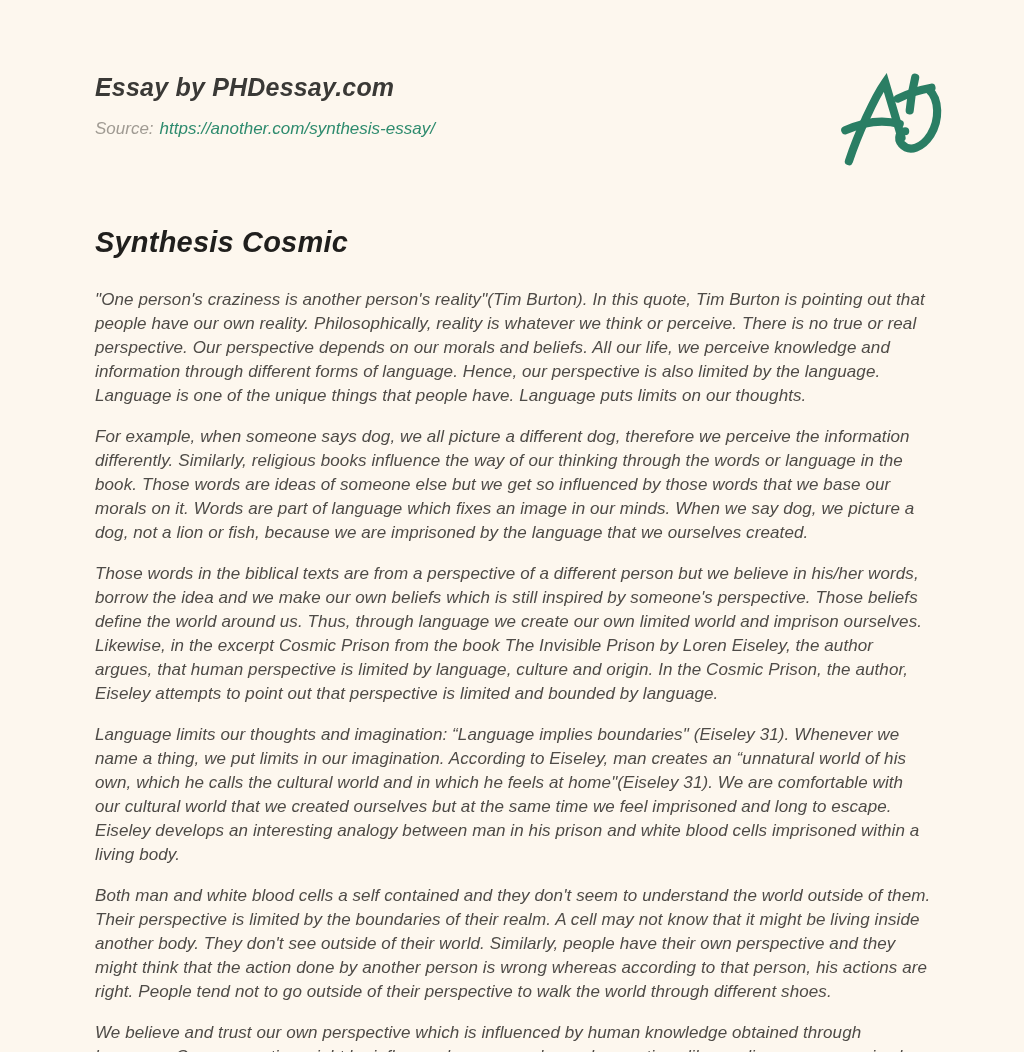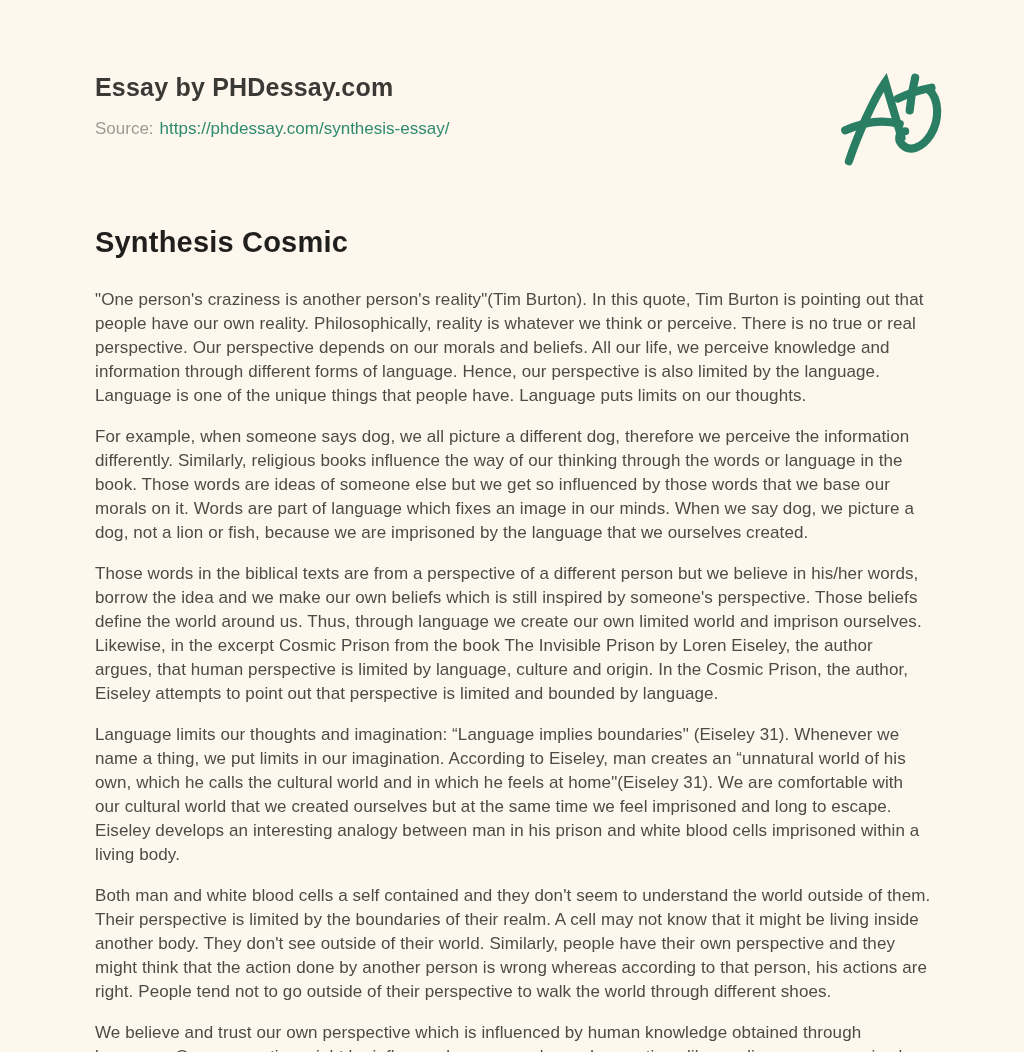--- a/index.html
+++ b/index.html
@@ -8,20 +8,21 @@
     height: 1052px;
     overflow: hidden;
     background: #FDF7EE;
     font-family: "Liberation Sans", sans-serif;
   }
   .page {
     position: relative;
     width: 1024px;
     height: 1052px;
     padding: 72px 93px 0 95px;
+    font-style: italic;
   }
   .doc-header-title {
     font-size: 25px;
     font-weight: 700;
     color: #3A3936;
     letter-spacing: 0.2px;
     line-height: 30px;
   }
   .source-line {
     margin-top: 16px;
@@ -61,21 +62,21 @@
   }
 </style>
 </head>
 <body>
 
 <div class="page">
 
   <div>
     <div class="doc-header-title">Essay by PHDessay.com</div>
     <div class="source-line">
-      <span class="source-label">Source:</span><a class="source-link" href="#">https://phdessay.com/synthesis-essay/</a>
+      <span class="source-label">Source:</span><a class="source-link" href="#">https://another.com/synthesis-essay/</a>
     </div>
   </div>
 
   <div class="logo">
     <svg width="118" height="112" viewBox="0 0 130 120" fill="none" xmlns="http://www.w3.org/2000/svg">
       <g stroke="#2A7E64" stroke-width="9" stroke-linecap="round" fill="none">
 
         <path d="M12,112 C22,82 40,42 52,25 C58,45 64,66 70,86"></path>
 
         <path d="M8,78 C30,68 50,66 68,71"></path>

